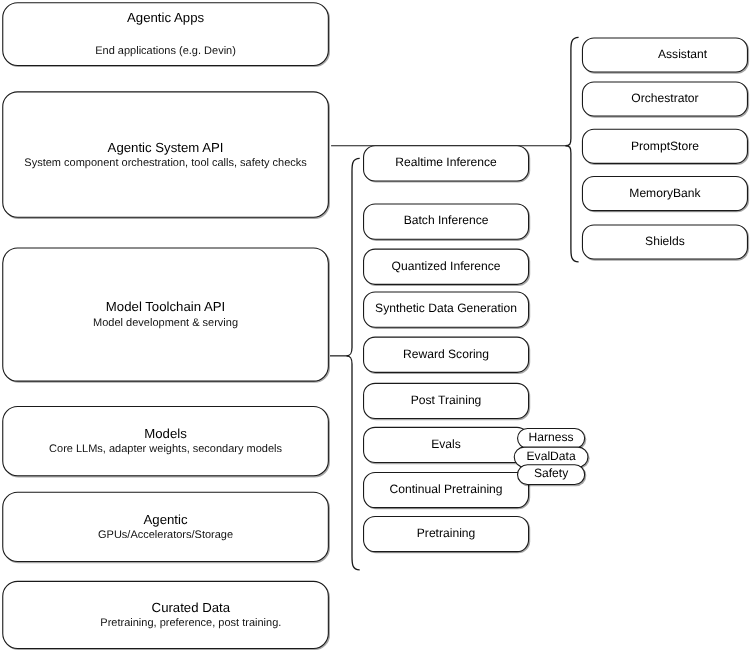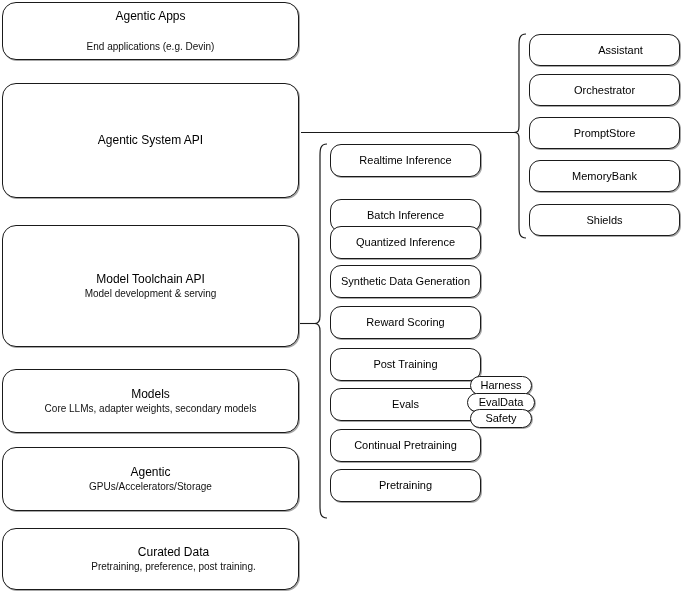--- a/index.html
+++ b/index.html
@@ -88,21 +88,21 @@
   
   #connectors {
     position: absolute;
     left: 0; top: 0;
     width: 682px;
     height: 591px;
     pointer-events: none;
     z-index: 1;
   }
   .node, .pill { z-index: 2; }
-  .pill { z-index: 6; }
+  .pill { z-index: 6; margin-top: 13px; }
 </style>
 </head>
 <body>
 
 <div id="canvas">
 
   <svg id="connectors" viewBox="0 0 682 591" width="682" height="591" xmlns="http://www.w3.org/2000/svg">
 
     <path d="M 301 132.5 L 517 132.5" stroke="#1a1a1a" stroke-width="1.1" fill="none"></path>
 
@@ -125,20 +125,21 @@
              C 320 512, 320 518, 327 518" stroke="#1a1a1a" stroke-width="1.2" fill="none"></path>
   </svg>
 
   <div class="node layer-box" style="top:2px; height:58px;gap:16px;">
     <div class="title">Agentic Apps</div>
     <div class="subtitle">End applications (e.g. Devin)</div>
   </div>
 
   <div class="node layer-box" style="top:83px; height:115px;">
     <div class="title">Agentic System API</div>
+    <div class="subtitle">System component orchestration, tool calls, safety checks</div>
   </div>
 
   <div class="node layer-box" style="top:225px; height:122px;">
     <div class="title">Model Toolchain API</div>
     <div class="subtitle">Model development &amp; serving</div>
   </div>
 
   <div class="node layer-box" style="top:369px; height:64px;">
     <div class="title">Models</div>
     <div class="subtitle">Core LLMs, adapter weights, secondary models</div>
@@ -147,24 +148,24 @@
   <div class="node layer-box" style="top:447px; height:64px;">
     <div class="title">Agentic</div>
     <div class="subtitle">GPUs/Accelerators/Storage</div>
   </div>
 
   <div class="node layer-box" style="top:528px; height:62px;padding-left:46px;">
     <div class="title">Curated Data</div>
     <div class="subtitle">Pretraining, preference, post training.</div>
   </div>
 
-  <div class="node cap-box" style="top:144px;">
+  <div class="node cap-box" style="top:132px;">
     <div class="title">Realtime Inference</div>
   </div>
-  <div class="node cap-box" style="top:199px;text-align:center;">
+  <div class="node cap-box" style="top:185px;text-align:center;">
     <div class="title">Batch Inference</div>
   </div>
   <div class="node cap-box" style="top:226px;">
     <div class="title">Quantized Inference</div>
   </div>
   <div class="node cap-box" style="top:265px;">
     <div class="title">Synthetic Data Generation</div>
   </div>
   <div class="node cap-box" style="top:306px;">
     <div class="title">Reward Scoring</div>

